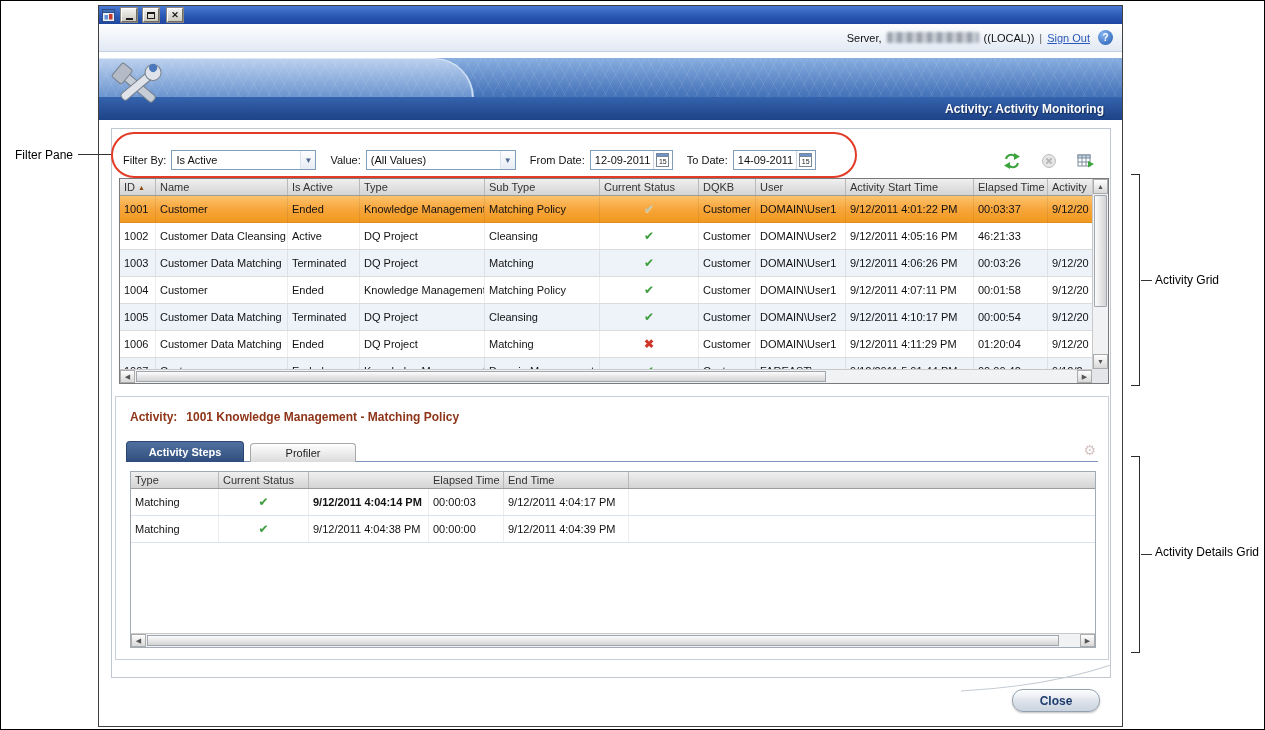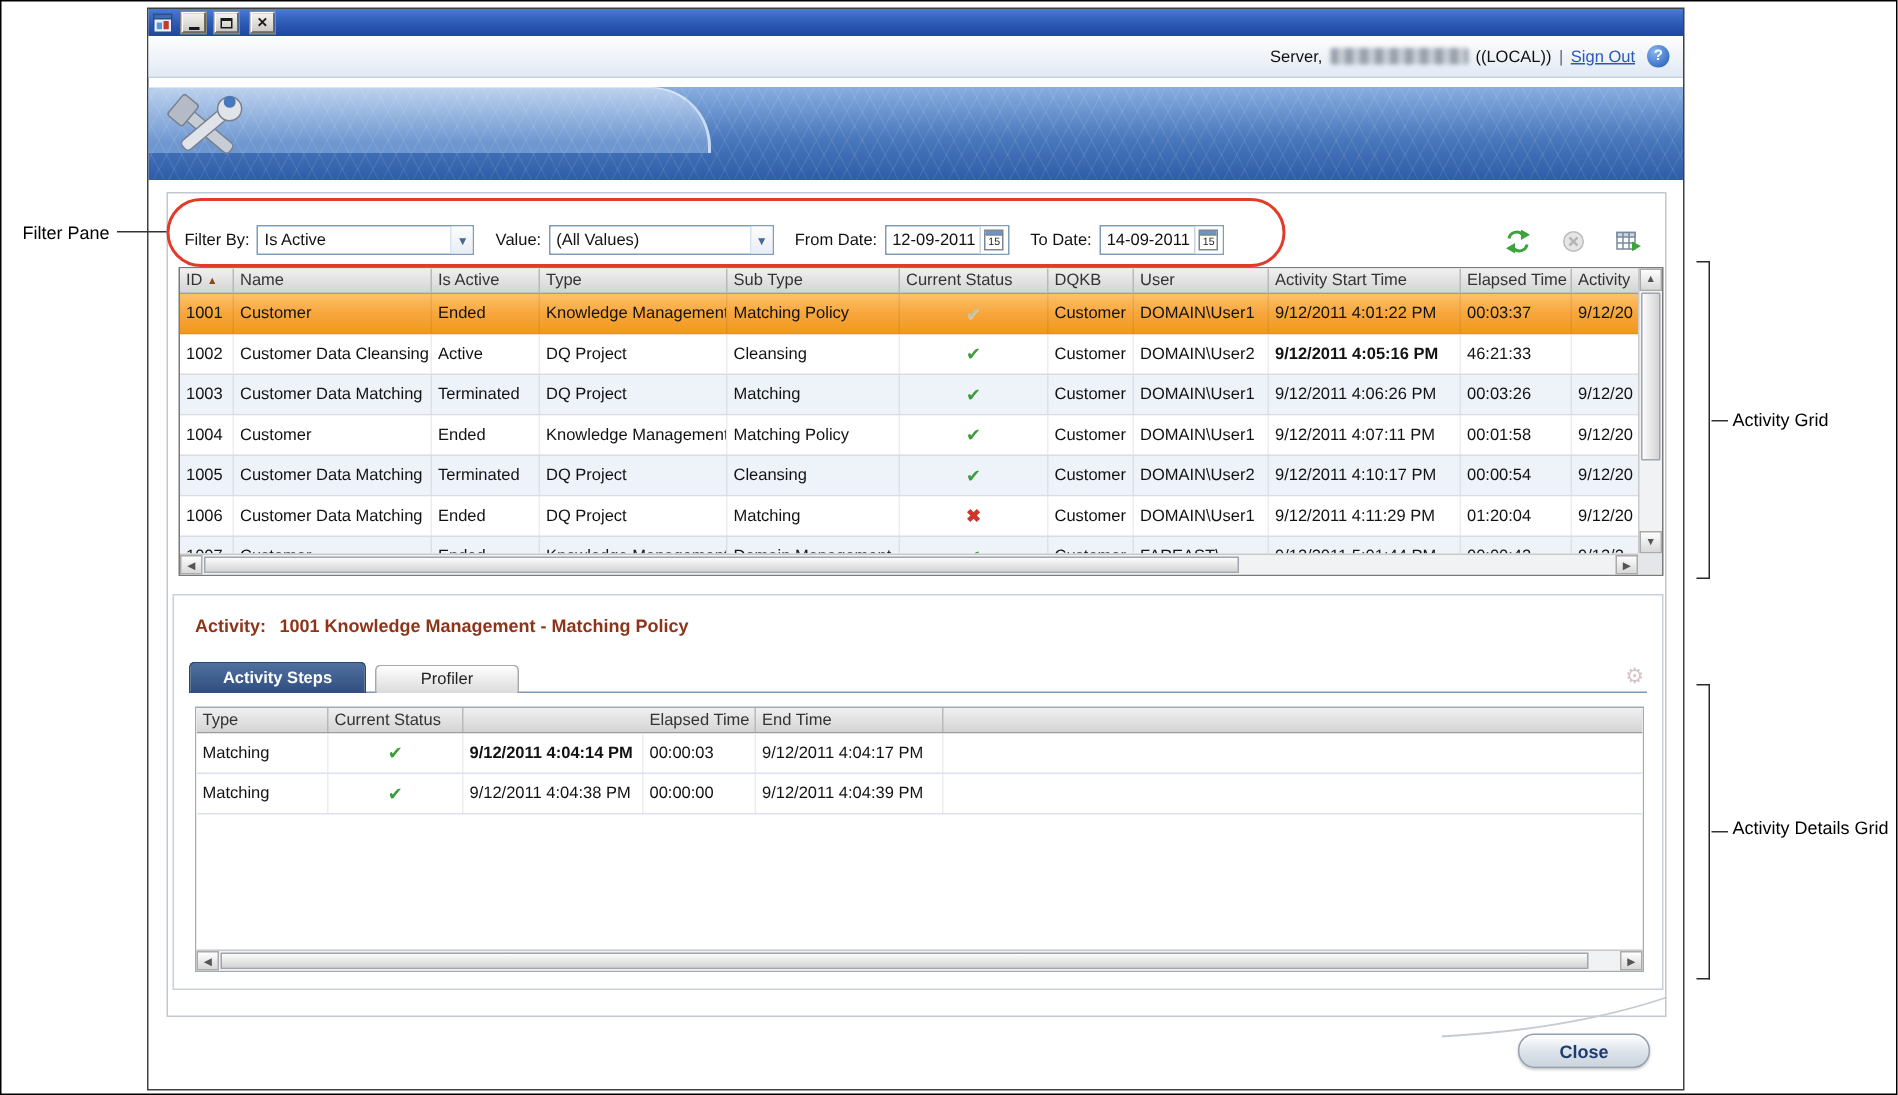--- a/index.html
+++ b/index.html
@@ -134,21 +134,21 @@
   
   .details{position:absolute;left:16px;top:390px;width:994px;height:264px;border:1px solid #C9CFD8;
            background:#FFF;z-index:1;}
   .details-title{position:absolute;left:14px;top:13px;font-size:12px;font-weight:bold;color:#8E3418;}
   .details-title .t2{margin-left:9px;}
   .tab-strip{position:absolute;left:10px;right:10px;top:43px;height:22px;border-bottom:1px solid #7E96BC;}
   .tab{position:absolute;bottom:-1px;display:flex;align-items:center;justify-content:center;
        font-size:11px;border-radius:4px 4px 0 0;}
   .tab.active{left:0;width:118px;height:21px;color:#FFF;font-weight:bold;
               background:linear-gradient(180deg,#50709F,#2F4E7F);border:1px solid #2A4570;border-bottom:none;}
-  .tab.inactive{left:124px;width:96px;height:19px;color:#222;
+  .tab.inactive{left:124px;width:106px;height:19px;color:#222;
                 background:linear-gradient(180deg,#FEFEFE,#DBDBDB);border:1px solid #A8A8A8;border-bottom:none;}
   .details-gear{position:absolute;right:2px;bottom:4px;font-size:14px;color:#D6C4C4;line-height:1;}
   .dgrid{position:absolute;left:14px;top:74px;width:966px;height:177px;border:1px solid #A3ABB5;background:#FFF;}
   .dgrid .viewport{position:absolute;left:0;top:0;right:0;bottom:14px;overflow:hidden;background:#FFF;}
   .dgrid .grid-header{min-width:0;}
   .dgrid .grid-row{min-width:0;border-bottom:1px solid #D9E2EE;}
   .dgrid .hscroll{right:0;}
   .dgrid .hthumb{left:16px;width:912px;}
 
   
@@ -207,20 +207,23 @@
       <g transform="rotate(40 30 26)">
         <rect x="9" y="22" width="43" height="8" rx="3" fill="#C7CDD6" stroke="#78818D"></rect>
         <rect x="4" y="17" width="13" height="18" rx="2" fill="#B4BBC6" stroke="#78818D"></rect>
       </g>
       <g transform="rotate(-40 30 26)">
         <rect x="11" y="22" width="40" height="8" rx="3" fill="#E0E4EA" stroke="#78818D"></rect>
         <circle cx="51" cy="26" r="8" fill="#E0E4EA" stroke="#78818D"></circle>
         <circle cx="54" cy="22.5" r="4" fill="#4A78BC"></circle>
       </g>
     </svg>
+    <div class="banner-strip">
+      <span class="banner-context">Activity: Activity Monitoring</span>
+    </div>
   </div>
 
   <div class="content-panel"></div>
 
   <div class="filter-row">
     <span class="flabel first">Filter By:</span>
     <span class="select sel-filterby">
       <span class="sel-text">Is Active</span>
       <span class="arrow">▼</span>
     </span>
@@ -336,21 +339,21 @@
             <div class="cell" style="width: 36px;">1002</div>
             <div class="cell" style="width: 132px;">Customer Data Cleansing</div>
             <div class="cell" style="width: 72px;">Active</div>
             <div class="cell" style="width: 125px;">DQ Project</div>
             <div class="cell" style="width: 115px;">Cleansing</div>
             <div class="cell status-cell" style="width: 99px;">
               <span class="st check">✔</span>
             </div>
             <div class="cell" style="width: 57px;">Customer</div>
             <div class="cell" style="width: 90px;">DOMAIN\User2</div>
-            <div class="cell" style="width: 128px; font-weight: bold;">9/12/2011 4:05:16 PM</div>
+            <div class="cell" style="width: 128px;">9/12/2011 4:05:16 PM</div>
             <div class="cell" style="width: 74px;">46:21:33</div>
             <div class="cell" style="width: 70px;"></div>
           </div>
           <div class="grid-row alt">
             <div class="cell" style="width: 36px;">1003</div>
             <div class="cell" style="width: 132px;">Customer Data Matching</div>
             <div class="cell" style="width: 72px;">Terminated</div>
             <div class="cell" style="width: 125px;">DQ Project</div>
             <div class="cell" style="width: 115px;">Matching</div>
             <div class="cell status-cell" style="width: 99px;">

